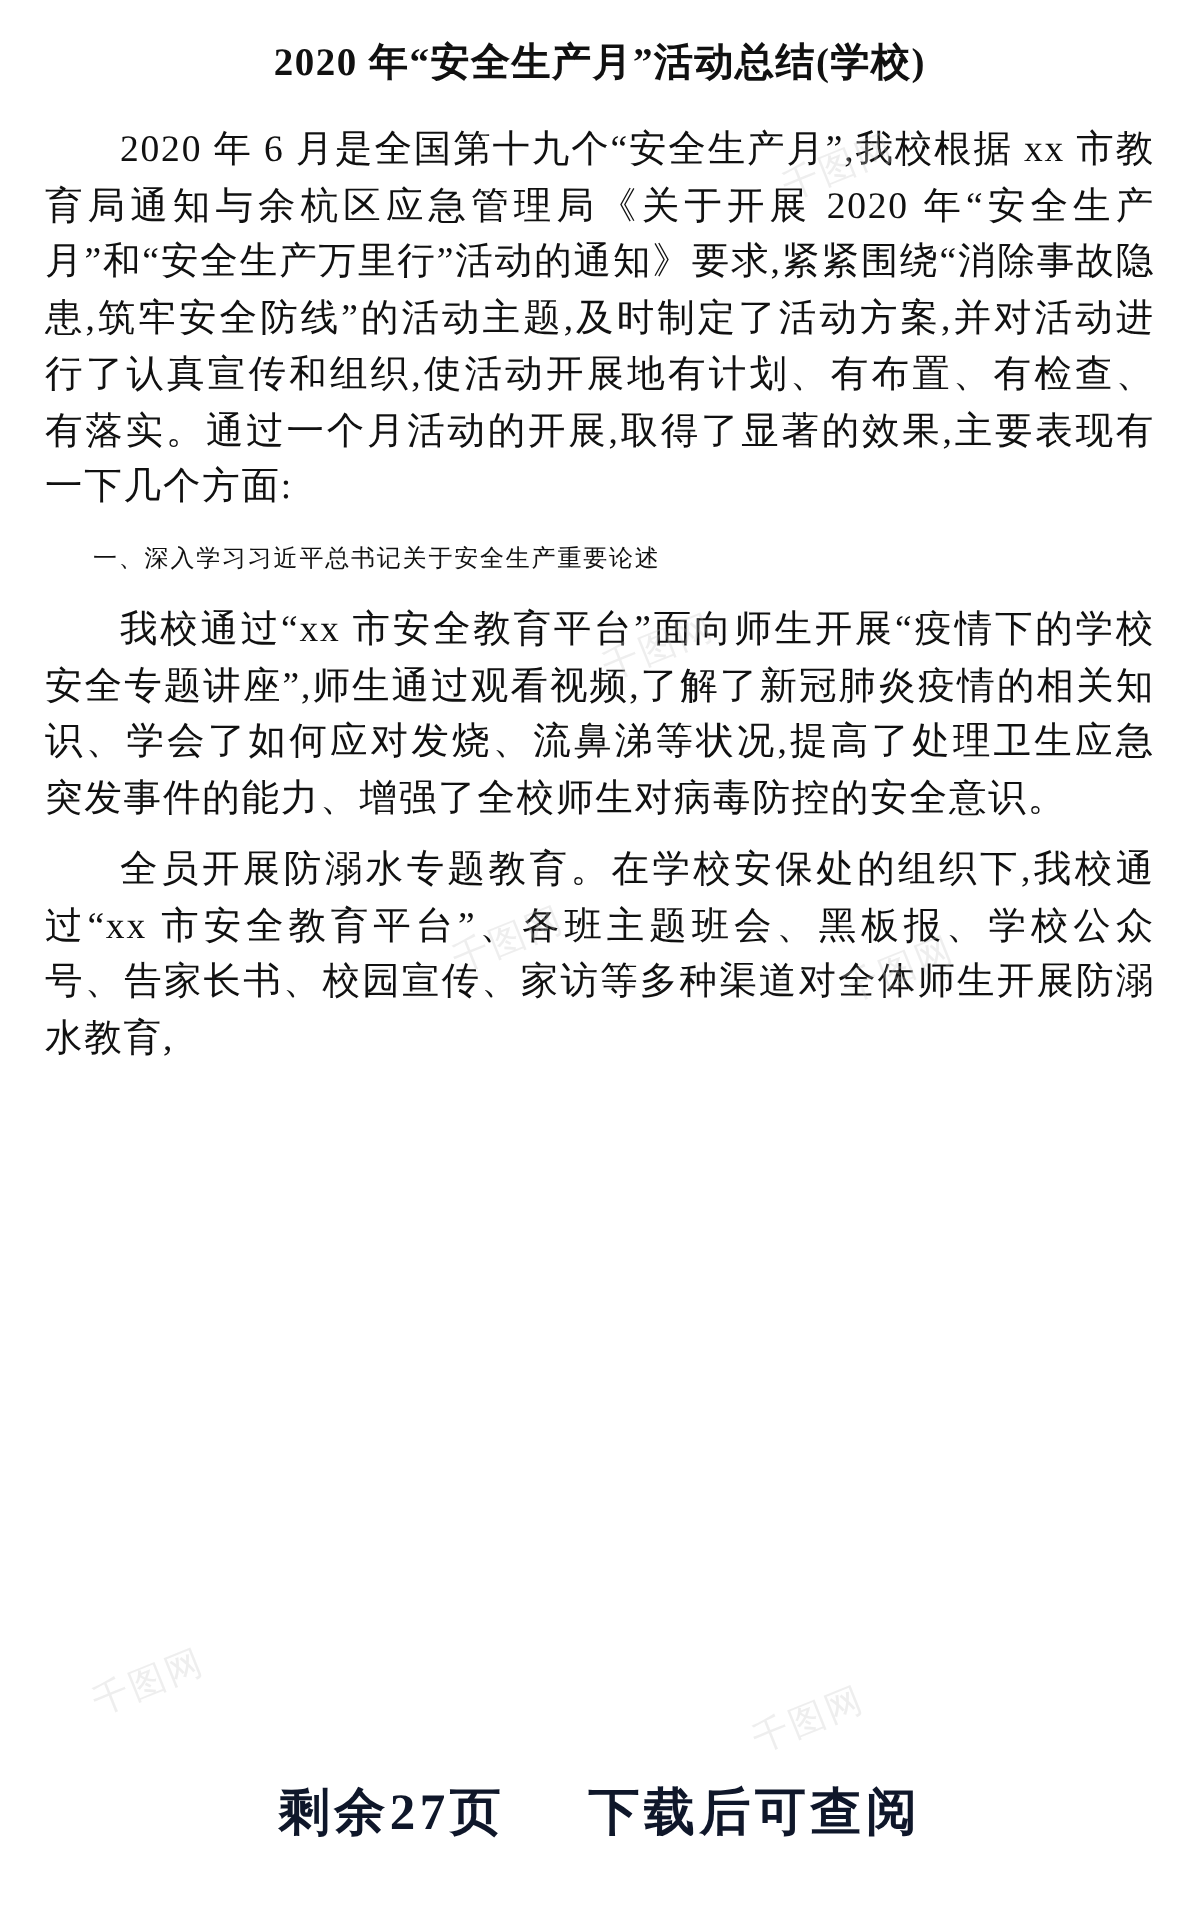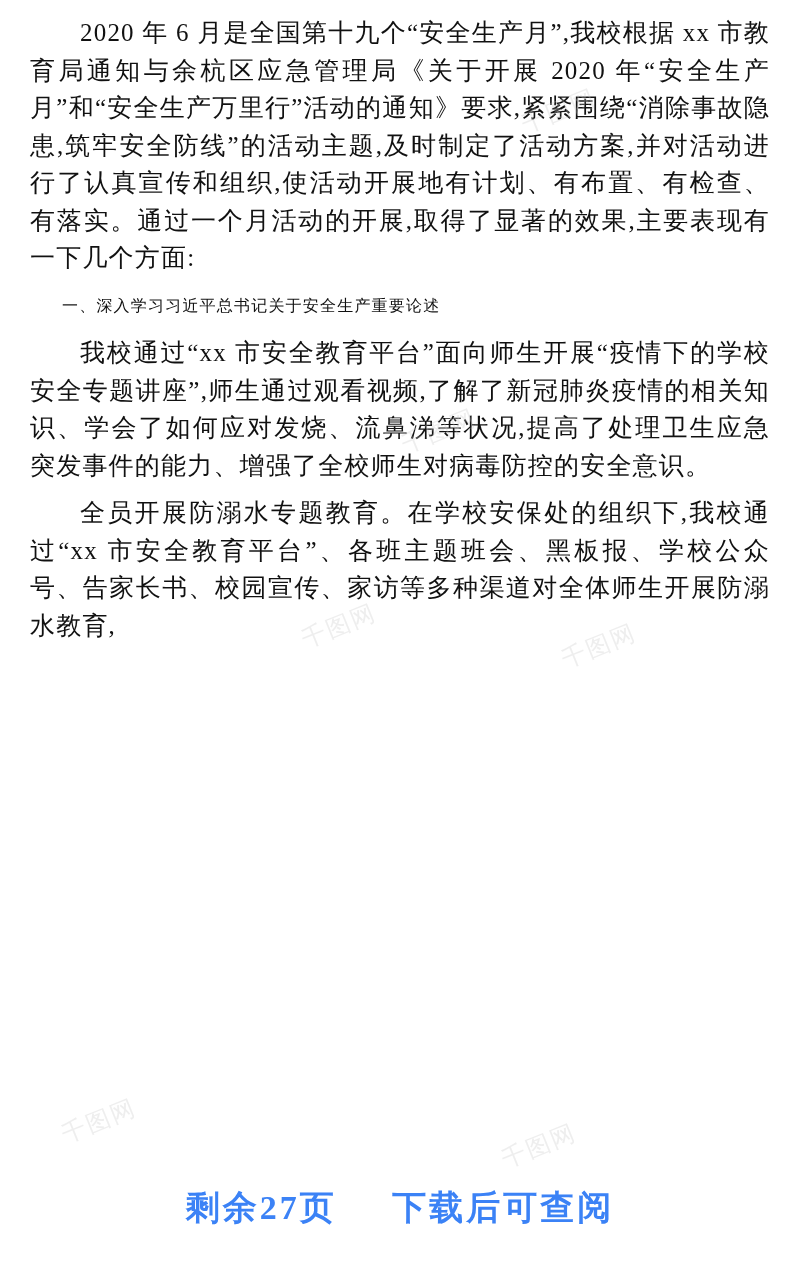--- a/index.html
+++ b/index.html
@@ -42,21 +42,21 @@
     margin: 0 0 10px 0;
   }
   .footer-note {
     position: absolute;
     left: 0;
     right: 0;
     bottom: 46px;
     text-align: center;
     font-size: 34px;
     font-weight: bold;
-    color: #3b82f6;
+    color: #0f172a;
     letter-spacing: 3px;
   }
   .footer-note .seg + .seg {
     margin-left: 44px;
   }
   .wm {
     position: absolute;
     color: #c9c9c9;
     opacity: 0.30;
     font-size: 24px;
@@ -71,20 +71,21 @@
 
 <div class="page">
 
   <span class="wm" style="left:400px; top:415px;">千图网</span>
   <span class="wm" style="left:300px; top:610px;">千图网</span>
   <span class="wm" style="left:560px; top:630px;">千图网</span>
   <span class="wm" style="left:520px; top:95px;">千图网</span>
   <span class="wm" style="left:60px; top:1105px;">千图网</span>
   <span class="wm" style="left:500px; top:1130px;">千图网</span>
 
+  <h1 class="doc-title">2020 年“安全生产月”活动总结(学校)</h1>
 
   <p class="para">2020 年 6 月是全国第十九个“安全生产月”,我校根据 xx 市教育局通知与余杭区应急管理局《关于开展 2020 年“安全生产月”和“安全生产万里行”活动的通知》要求,紧紧围绕“消除事故隐患,筑牢安全防线”的活动主题,及时制定了活动方案,并对活动进行了认真宣传和组织,使活动开展地有计划、有布置、有检查、有落实。通过一个月活动的开展,取得了显著的效果,主要表现有一下几个方面:</p>
 
   <p class="heading">一、深入学习习近平总书记关于安全生产重要论述</p>
 
 
 
   <p class="para">我校通过“xx 市安全教育平台”面向师生开展“疫情下的学校安全专题讲座”,师生通过观看视频,了解了新冠肺炎疫情的相关知识、学会了如何应对发烧、流鼻涕等状况,提高了处理卫生应急突发事件的能力、增强了全校师生对病毒防控的安全意识。</p>
 
   <p class="para">全员开展防溺水专题教育。在学校安保处的组织下,我校通过“xx 市安全教育平台”、各班主题班会、黑板报、学校公众号、告家长书、校园宣传、家访等多种渠道对全体师生开展防溺水教育,</p>

